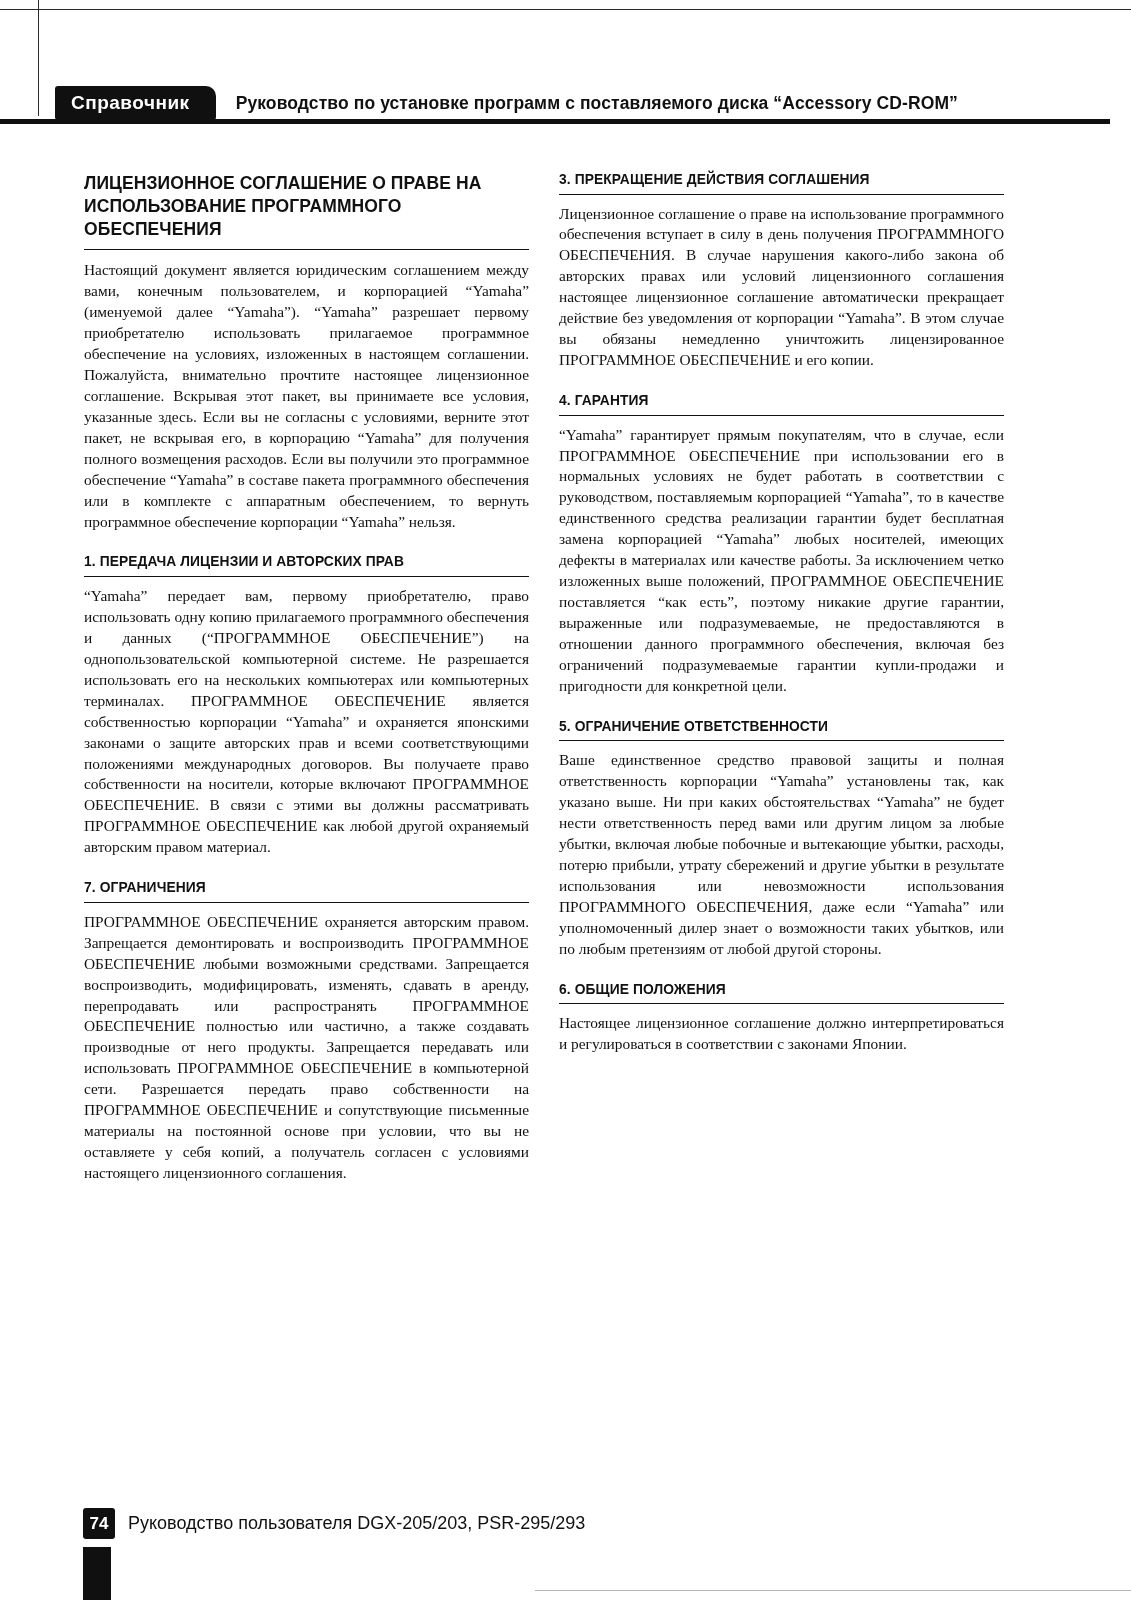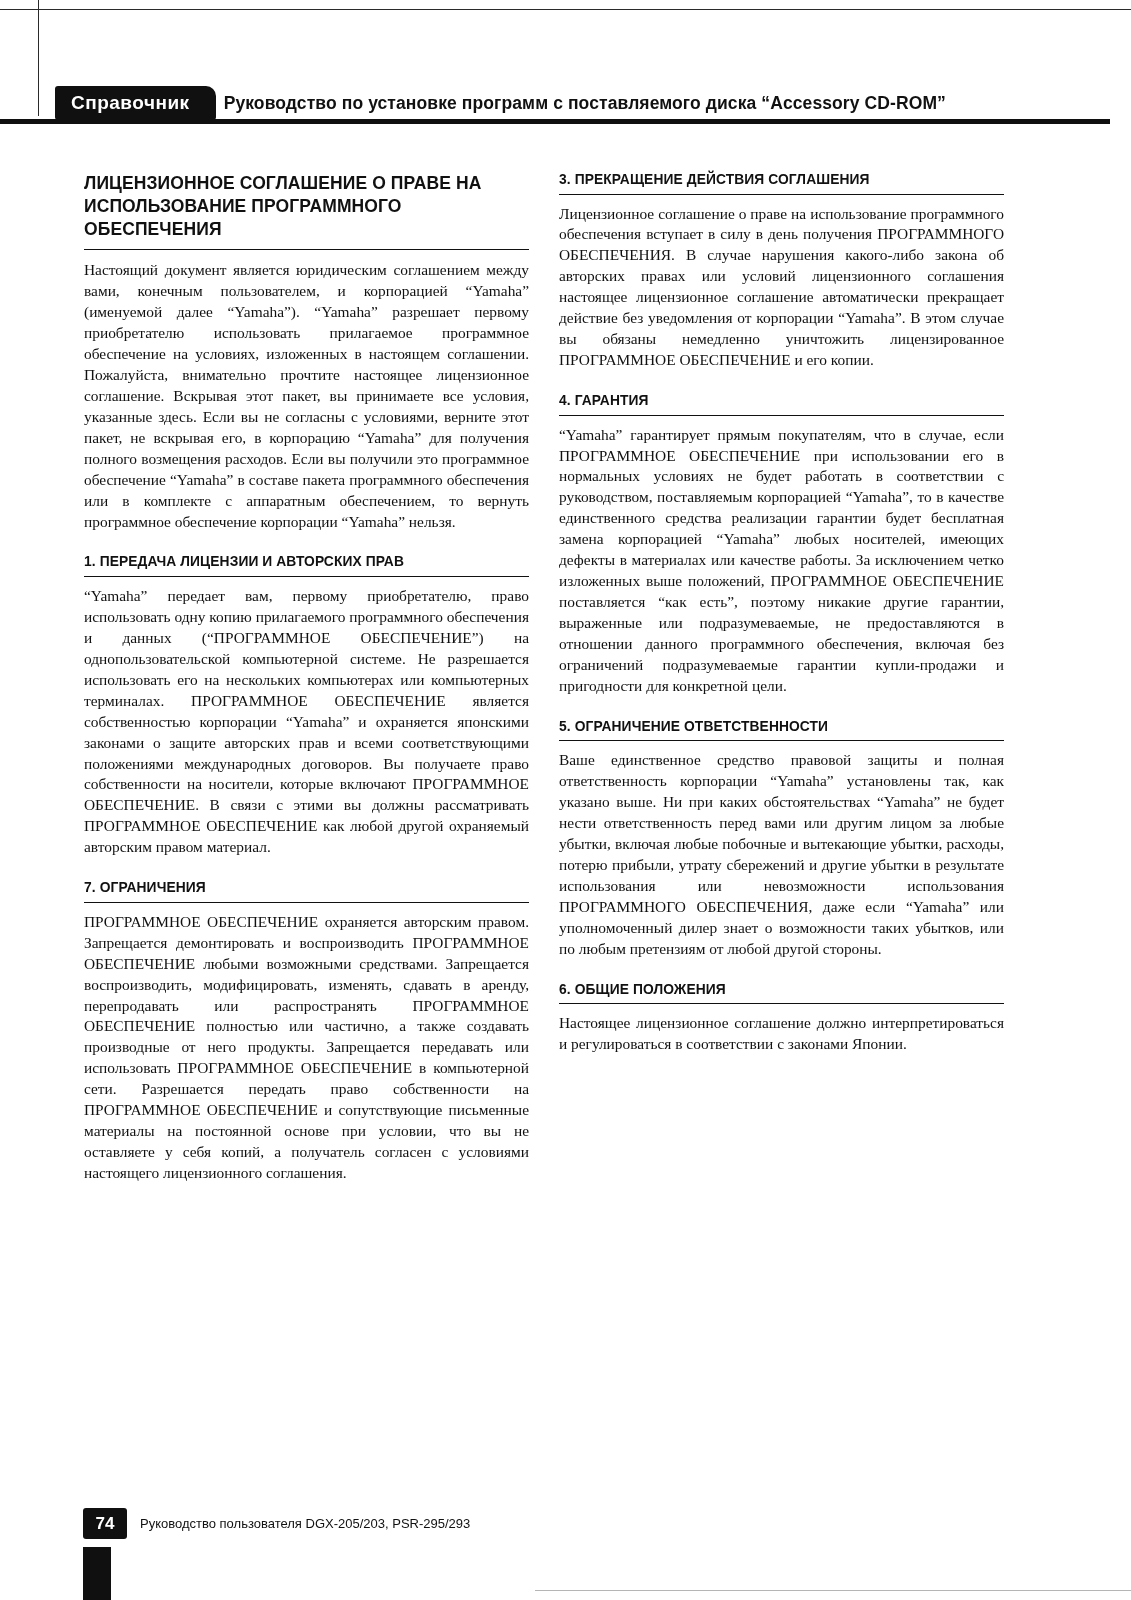--- a/index.html
+++ b/index.html
@@ -26,21 +26,21 @@
     background: #2a2a2a;
   }
   .bottom-rule {
     position: absolute; bottom: 9px; left: 535px; right: 0; height: 1px;
     background: #b5b5b5;
   }
 
   
   .header {
     position: absolute; top: 86px; left: 55px; right: 20px;
-    display: flex; align-items: center; gap: 8px;
+    display: flex; align-items: center; gap: 20px;
   }
   .tab {
     background: #101010; color: #ffffff;
     font-weight: bold; font-size: 19px; line-height: 1;
     padding: 7px 26px 8px 16px;
     border-radius: 3px 10px 3px 3px;
     letter-spacing: 0.5px;
     flex: 0 0 auto;
   }
   .header-title {
@@ -79,26 +79,26 @@
     text-align: justify;
     hyphens: auto; -webkit-hyphens: auto;
   }
 
   
   .footer {
     position: absolute; left: 83px; top: 1508px;
     display: flex; align-items: center; gap: 13px;
   }
   .page-badge {
-    width: 44px; height: 31px; background: #101010; color: #fff;
+    width: 32px; height: 31px; background: #101010; color: #fff;
     font-weight: bold; font-size: 17px;
     display: flex; align-items: center; justify-content: center;
     border-radius: 3px; flex: 0 0 auto;
   }
-  .footer-text { font-size: 13px; color: #111; }
+  .footer-text { font-size: 18px; color: #111; }
 
   .bleed-tab {
     position: absolute; left: 83px; bottom: 0; width: 28px; height: 53px;
     background: #101010;
   }
 </style>
 </head>
 <body>
 
 <div class="page">

